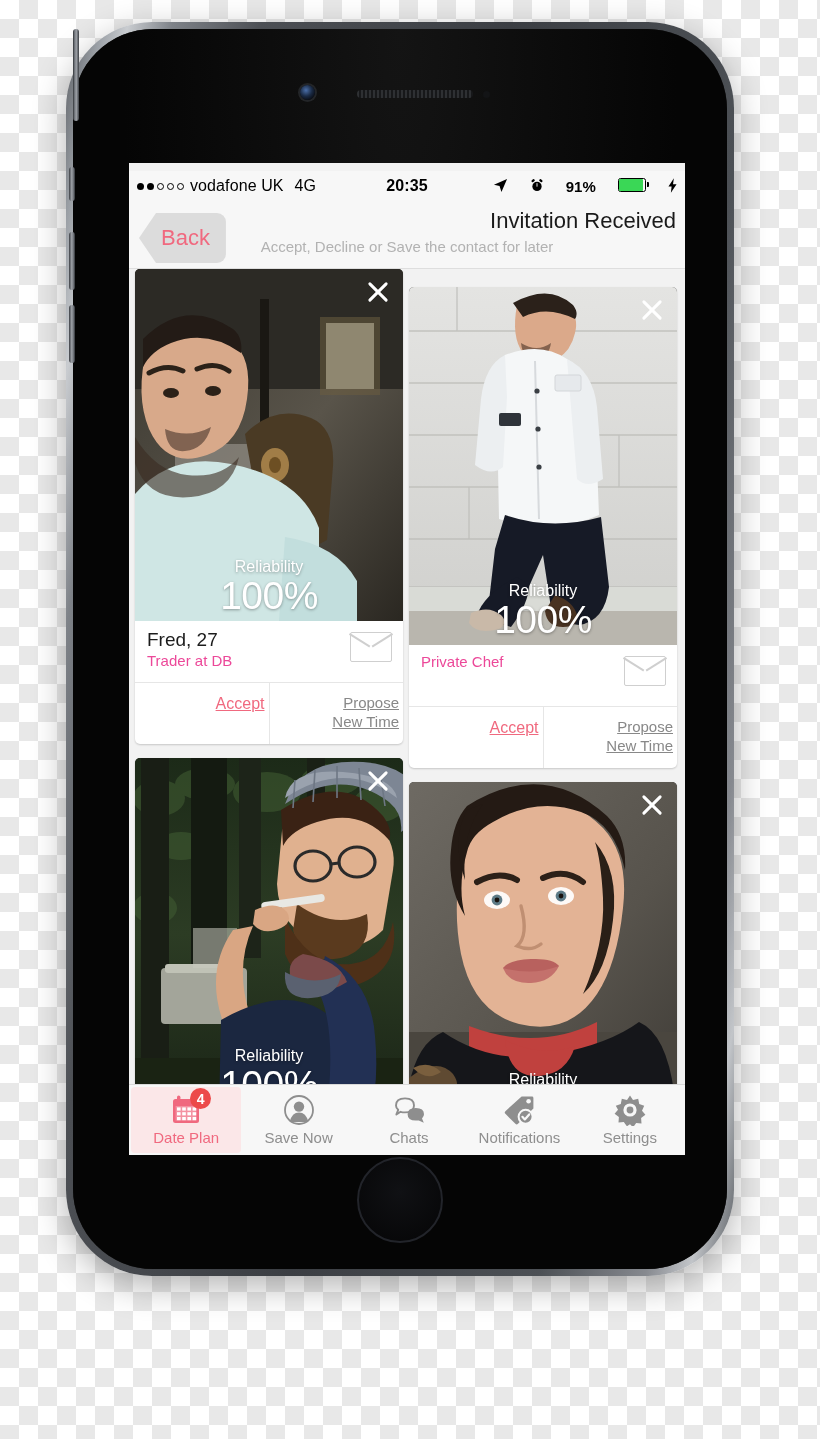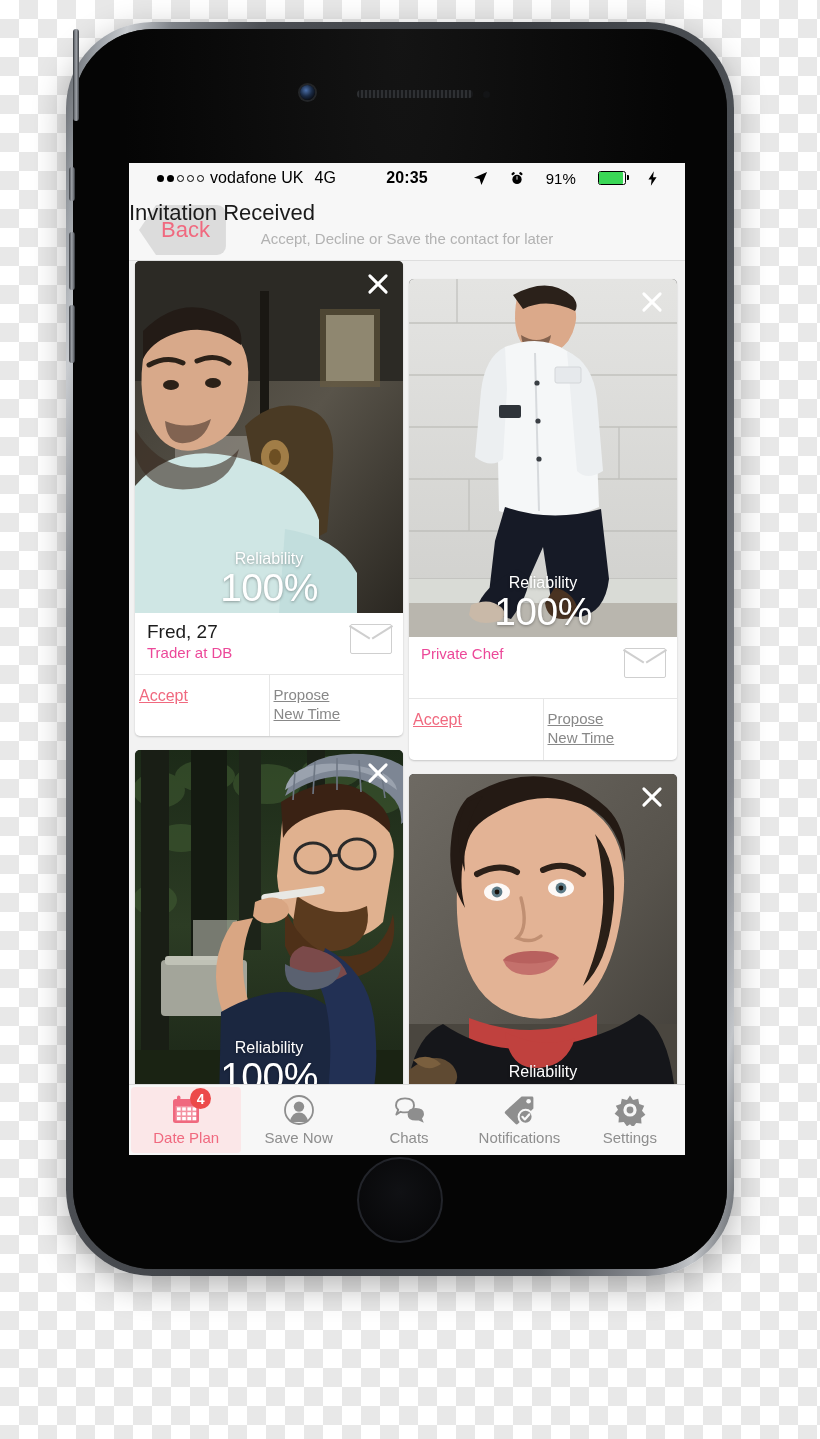--- a/index.html
+++ b/index.html
@@ -50,42 +50,42 @@
     border:2px solid #22242a;background:radial-gradient(circle at 50% 40%,#101114,#050506);}
 
   
   #screen{
     position:absolute;left:56px;top:134px;width:556px;height:992px;
     background:#f2f2f2;overflow:hidden;
   }
 
   
   #statusbar{height:30px;background:#f7f7f7;display:flex;align-items:center;
-    padding:0 28px;font-size:16px;color:#000;font-weight:600;letter-spacing:0.1px;}
+    padding:0 8px;font-size:16px;color:#000;font-weight:600;letter-spacing:0.1px;margin-top:8px;}
   #sb-left{display:flex;align-items:center;gap:6px;}
   .dots{display:flex;align-items:center;gap:3px;}
   .dot{width:7px;height:7px;border-radius:50%;background:#000;}
   .dot.hollow{background:transparent;border:1.2px solid #000;width:5px;height:5px;}
   #carrier{font-weight:400;font-size:16px;}
   #netmode{font-weight:400;font-size:16px;margin-left:5px;}
   #sb-center{position:absolute;left:0;right:0;text-align:center;font-size:16px;font-weight:700;pointer-events:none;}
-  #sb-right{margin-left:auto;display:flex;align-items:center;gap:22px;font-weight:400;font-size:15px;z-index:2;}
+  #sb-right{margin-left:auto;display:flex;align-items:flex-start;gap:22px;font-weight:700;font-size:15px;z-index:2;}
   .battery{width:26px;height:12px;border:1.4px solid #000;border-radius:2.5px;position:relative;}
   .battery::after{content:"";position:absolute;right:-4px;top:3px;width:2.4px;height:5px;background:#000;border-radius:0 1px 1px 0;}
   .battery > i{display:block;height:100%;background:#3ad756;border-radius:1px;}
 
   
   #navbar{position:relative;height:67px;background:#f7f7f7;border-bottom:1px solid #dedede;}
   #back-btn{position:absolute;left:10px;top:12px;height:50px;padding:0 16px 0 10px;
     display:flex;align-items:center;color:#f0697f;font-size:22px;
     background:#dcdcdc;border-radius:0 9px 9px 0;
     -webkit-clip-path:polygon(17px 0,100% 0,100% 100%,17px 100%,0 50%);
     clip-path:polygon(17px 0,100% 0,100% 100%,17px 100%,0 50%);
     padding-left:22px;}
-  #nav-title{position:absolute;left:0;right:0;top:7px;text-align:left;font-size:22px;color:#1a1a1a;}
+  #nav-title{position:absolute;left:0;right:9px;top:7px;text-align:right;font-size:22px;color:#1a1a1a;}
   #nav-sub{position:absolute;left:0;right:0;top:37px;text-align:center;font-size:15px;color:#b2b2b2;}
 
   
   #cards{position:relative;height:calc(992px - 30px - 68px - 70px);overflow:hidden;background:#f2f2f2;}
   .col{position:absolute;top:0;width:268px;}
   #col-left{left:6px;}
   #col-right{left:280px;top:18px;}
 
   .card{background:#fff;border-radius:5px;margin-bottom:14px;overflow:hidden;
     box-shadow:0 1px 2px rgba(0,0,0,0.18);}
@@ -103,21 +103,21 @@
 
   .info{position:relative;padding:8px 12px 9px 12px;border-bottom:1px solid #e6e6e6;min-height:44px;}
   .info .nm{font-size:19px;color:#1c1c1c;line-height:1.2;}
   .info .job{font-size:15px;color:#ec4899;line-height:1.25;margin-top:0;}
   .env{position:absolute;right:11px;top:11px;width:40px;height:28px;border:1.6px solid #cfcfcf;border-radius:2px;}
   .env::before,.env::after{content:"";position:absolute;top:0;width:24px;height:1.6px;background:#cfcfcf;}
   .env::before{left:-1px;transform-origin:left top;transform:rotate(32deg);}
   .env::after{right:-1px;transform-origin:right top;transform:rotate(-32deg);}
 
   .actions{display:flex;}
-  .act{flex:1;text-align:left;padding:11px 4px 12px;font-size:16px;cursor:pointer;line-height:1.25;}
+  .act{flex:1;text-align:right;padding:11px 4px 12px;font-size:16px;cursor:pointer;line-height:1.25;}
   .act.accept{color:#f0697f;}
   .act.accept span{text-decoration:underline;}
   .act.propose{color:#888;border-left:1px solid #e6e6e6;font-size:15px;}
   .act.propose span{text-decoration:underline;}
 
   
   #tabbar{position:absolute;left:0;right:0;bottom:0;height:70px;background:#f7f7f7;
     border-top:1px solid #d9d9d9;display:flex;}
   .tab{flex:1;display:flex;flex-direction:column;align-items:center;justify-content:center;
     gap:3px;cursor:pointer;position:relative;color:#8e8e8e;font-size:15px;}

